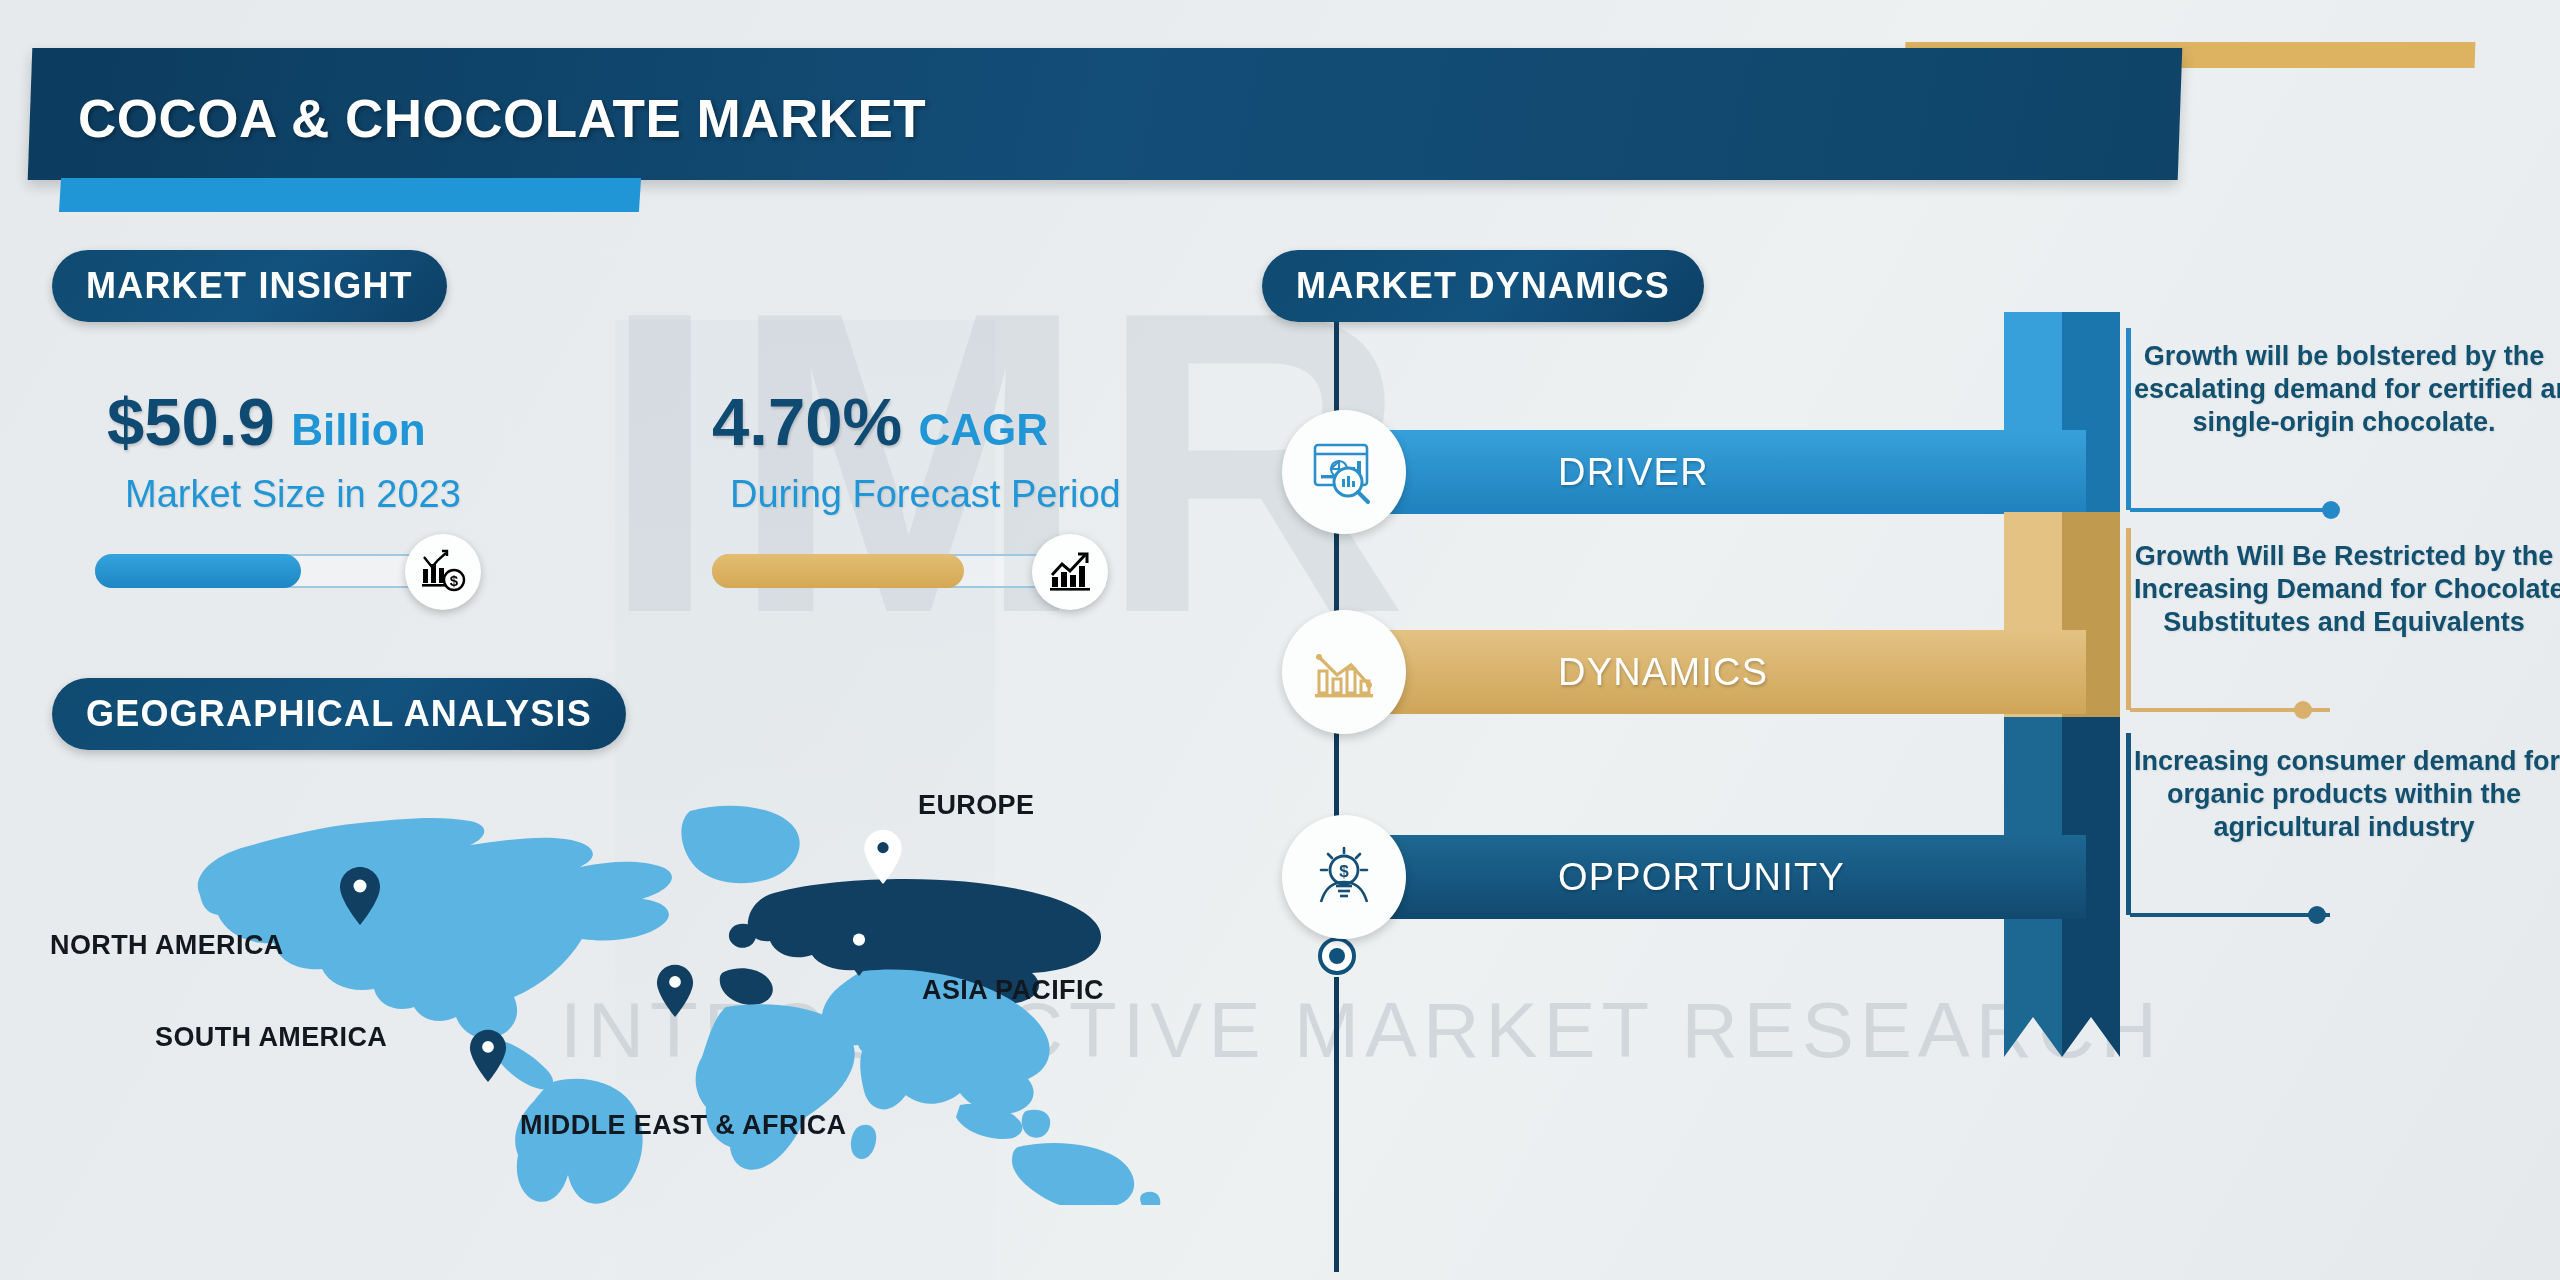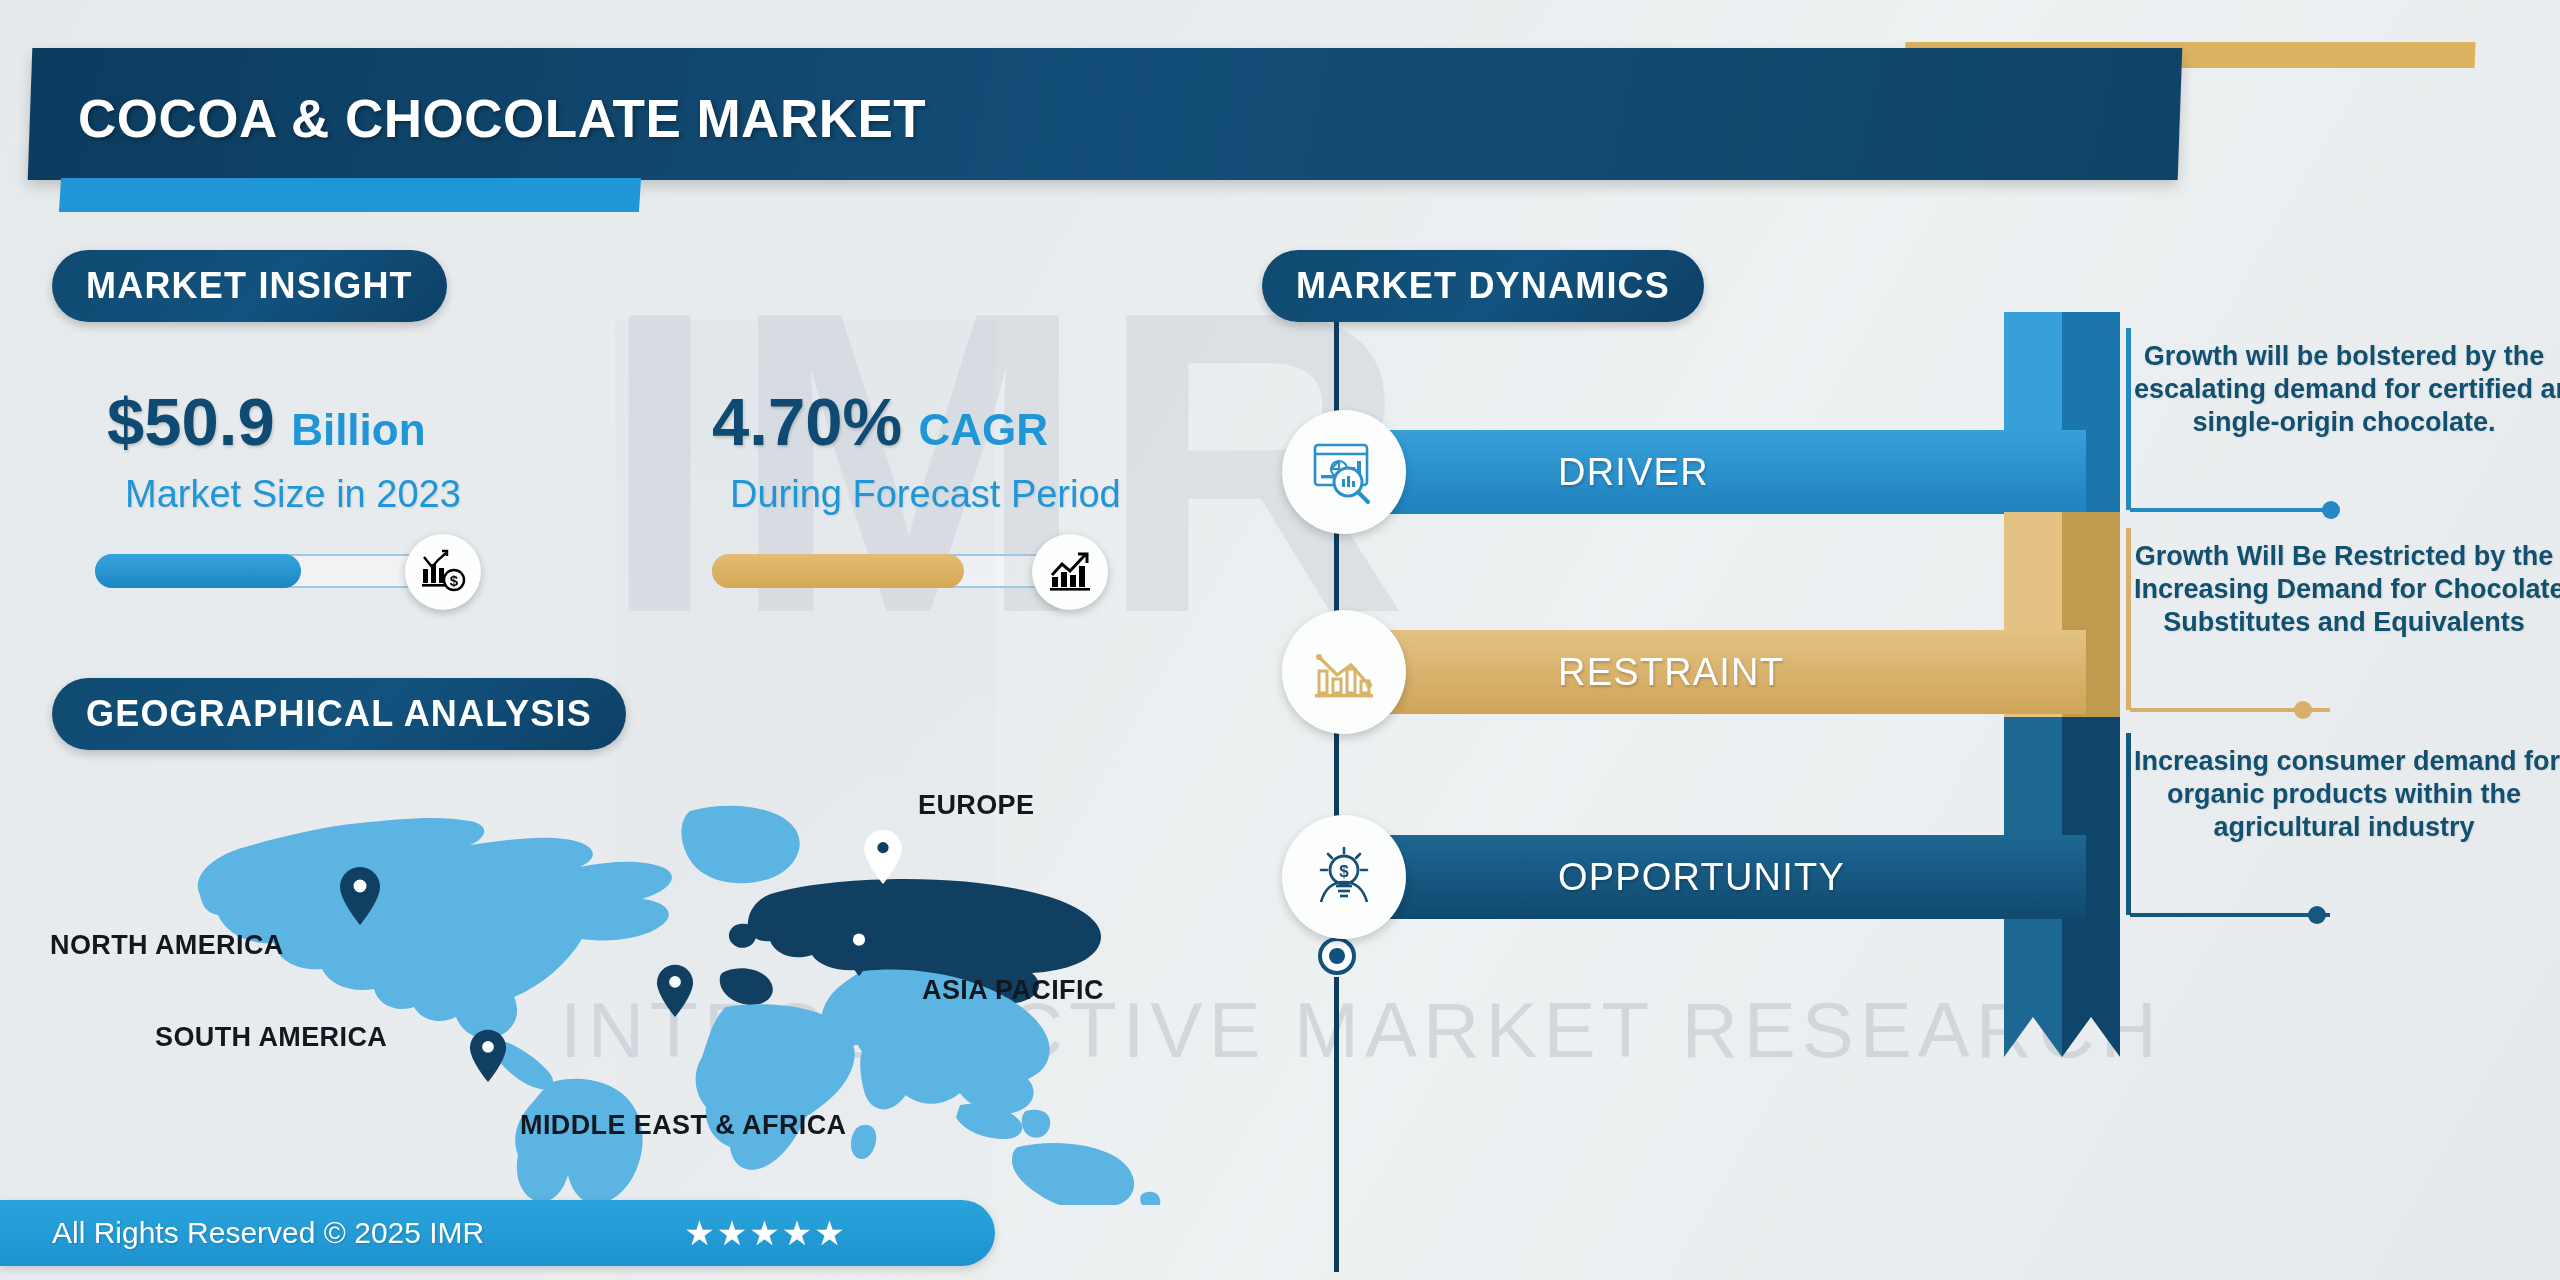--- a/index.html
+++ b/index.html
@@ -465,24 +465,20 @@
     <path fill="#ffffff" d="M22,2 C33,2 42,11 42,22 C42,36 22,60 22,60 C22,60 2,36 2,22 C2,11 11,2 22,2 Z"></path>
     <circle cx="22" cy="21" r="6" fill="#113f62"></circle>
   </svg>
 
   <div class="map-label" id="lbl-na">NORTH AMERICA</div>
   <div class="map-label" id="lbl-sa">SOUTH AMERICA</div>
   <div class="map-label" id="lbl-mea">MIDDLE EAST &amp; AFRICA</div>
   <div class="map-label" id="lbl-ap">ASIA PACIFIC</div>
   <div class="map-label" id="lbl-eu">EUROPE</div>
 
-  <div id="footer">
-    <div class="copy">All Rights Reserved © 2025 IMR</div>
-    <div class="stars">★★★★★</div>
-  </div>
 
   <div class="pill" id="pill-dynamics">MARKET DYNAMICS</div>
 
   <div id="dyn">
 
     <div class="spine" id="spine-1"></div>
     <div class="spine" id="spine-2"></div>
     <div class="spine" id="spine-3"></div>
     <div class="node" id="node-1"></div>
     <div class="node" id="node-2"></div>
@@ -520,21 +516,21 @@
       <div class="dyn-underline" style="top:186px;background:#2589c7;"></div>
       <div class="dyn-dot" style="left:1060px;top:179px;background:#2589c7;"></div>
     </div>
 
     <div class="row" id="row-restraint">
       <svg class="ribbon-banner" viewBox="0 0 116 340">
         <polygon fill="#e3c283" points="0,0 58,0 58,340 29,300 0,340"></polygon>
         <polygon fill="#c09a4f" points="58,0 116,0 116,340 87,300 58,340"></polygon>
       </svg>
       <div class="ribbon-bar" style="background:linear-gradient(180deg,#e3c283,#cfa558);">
-        <span class="ribbon-label">RESTRAINT</span>
+        <span class="ribbon-label">DYNAMICS</span>
       </div>
       <div class="dyn-icon">
         <svg width="74" height="74" viewBox="0 0 74 74">
           <path d="M12,22 L30,40 L44,30 L62,50" stroke="#d9b36a" stroke-width="3.2" fill="none"></path>
           <circle cx="12" cy="22" r="3" fill="#d9b36a"></circle>
           <circle cx="62" cy="50" r="3" fill="#d9b36a"></circle>
           <rect x="12" y="36" width="8" height="22" fill="none" stroke="#d9b36a" stroke-width="3"></rect>
           <rect x="26" y="44" width="8" height="14" fill="none" stroke="#d9b36a" stroke-width="3"></rect>
           <rect x="40" y="34" width="8" height="24" fill="none" stroke="#d9b36a" stroke-width="3"></rect>
           <rect x="54" y="46" width="8" height="12" fill="none" stroke="#d9b36a" stroke-width="3"></rect>

